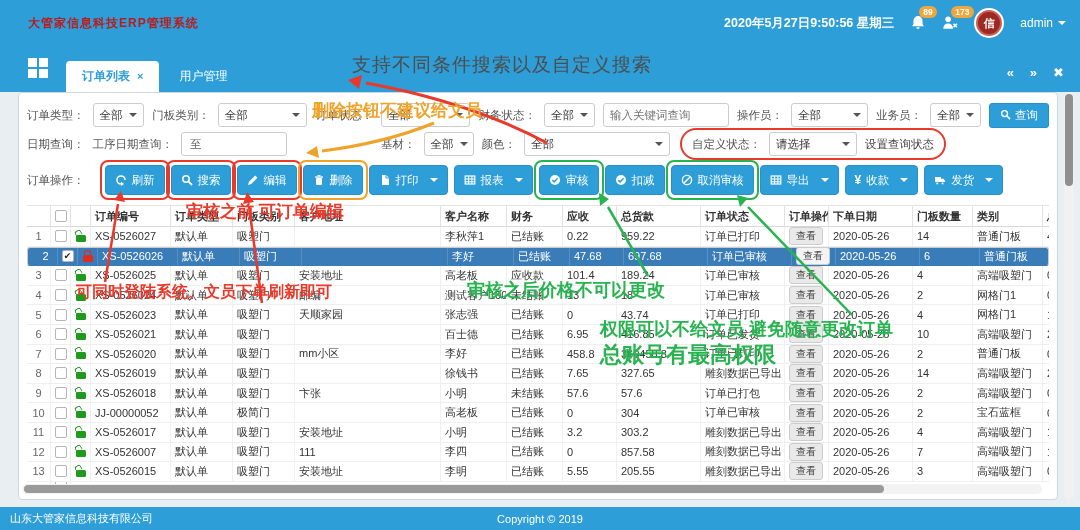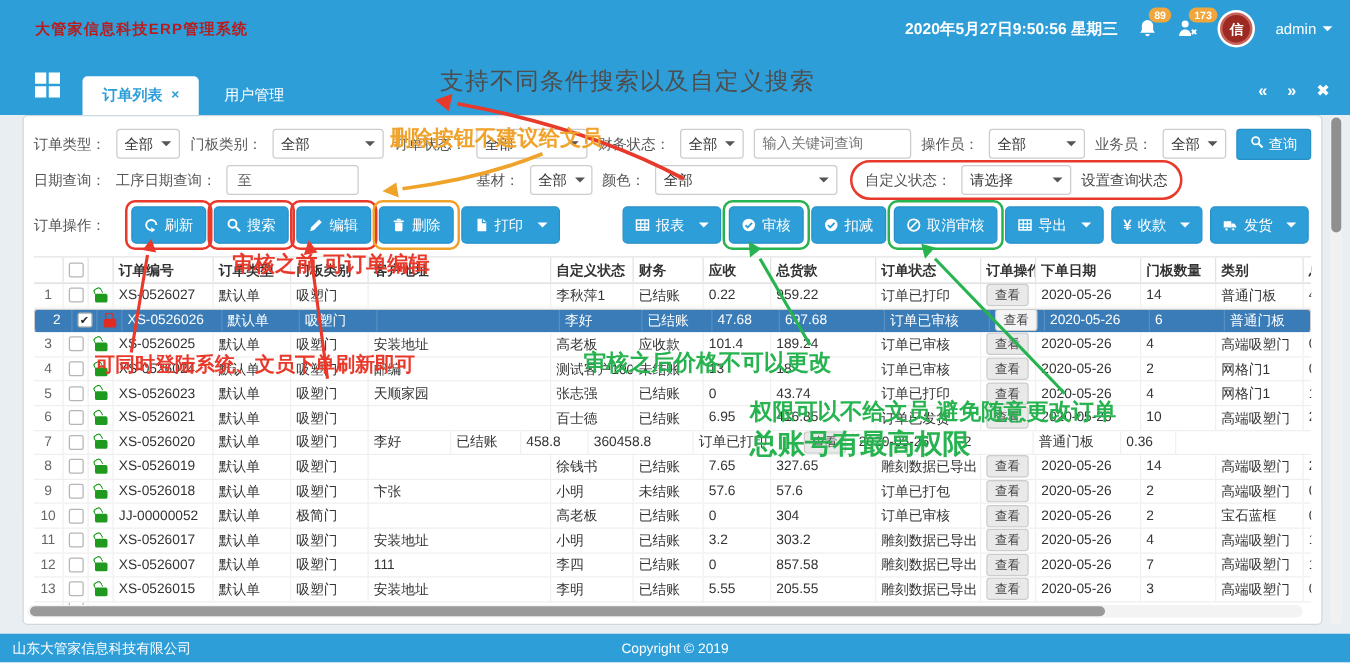--- a/index.html
+++ b/index.html
@@ -265,21 +265,21 @@
         <button class="tbtn" style="min-width: 66px;">
           <span>
             <svg viewBox="0 0 12 12">
               <path d="M3 1h4.2L10 3.8V11H3z" fill="#fff"></path>
               <path d="M7 1v3h3" fill="none" stroke="#2e9ed8" stroke-width="1"></path>
             </svg>
           </span>
           <span>打印</span>
           <span class="caret-d" style="border-top-color: rgb(255, 255, 255);"></span>
         </button>
-        <button class="tbtn" style="min-width: 70px; margin-left: 44px;">
+        <button class="tbtn" style="min-width: 70px;">
           <span>
             <svg viewBox="0 0 12 12">
               <rect x="1.2" y="2" width="9.6" height="8" fill="none" stroke="#fff" stroke-width="1.2"></rect>
               <line x1="1.2" y1="5" x2="10.8" y2="5" stroke="#fff" stroke-width="1"></line>
               <line x1="1.2" y1="7.8" x2="10.8" y2="7.8" stroke="#fff" stroke-width="1"></line>
               <line x1="4.6" y1="2" x2="4.6" y2="10" stroke="#fff" stroke-width="1"></line>
               <line x1="7.9" y1="2" x2="7.9" y2="10" stroke="#fff" stroke-width="1"></line>
             </svg>
           </span>
           <span>报表</span>
@@ -349,21 +349,21 @@
       <div class="tr head">
         <div class="td center" style="width: 24px;"></div>
         <div class="td center" style="width: 20px;">
           <span class="cb"></span>
         </div>
         <div class="td center" style="width: 20px;"></div>
         <div class="td" style="width: 80px;">订单编号</div>
         <div class="td" style="width: 62px;">订单类型</div>
         <div class="td" style="width: 62px;">门板类别</div>
         <div class="td" style="width: 146px;">客户地址</div>
-        <div class="td" style="width: 66px;">自定义状态</div>
+        <div class="td" style="width: 66px;">客户名称</div>
         <div class="td" style="width: 56px;">财务</div>
         <div class="td" style="width: 54px;">应收</div>
         <div class="td" style="width: 84px;">总货款</div>
         <div class="td" style="width: 84px;">订单状态</div>
         <div class="td" style="width: 44px;">订单操作</div>
         <div class="td" style="width: 84px;">下单日期</div>
         <div class="td" style="width: 60px;">门板数量</div>
         <div class="td" style="width: 70px;">类别</div>
         <div class="td" style="width: 44px;">总面</div>
       </div>
@@ -520,20 +520,21 @@
         <div class="td center num" style="width: 24px;">7</div>
         <div class="td center" style="width: 20px;">
           <span class="cb"></span>
         </div>
         <div class="td center" style="width: 20px;">
           <span class="lock open"></span>
         </div>
         <div class="td" style="width: 80px;">XS-0526020</div>
         <div class="td" style="width: 62px;">默认单</div>
         <div class="td" style="width: 62px;">吸塑门</div>
+        <div class="td" style="width: 146px;">mm小区</div>
         <div class="td" style="width: 66px;">李好</div>
         <div class="td" style="width: 56px;">已结账</div>
         <div class="td" style="width: 54px;">458.8</div>
         <div class="td" style="width: 84px;">360458.8</div>
         <div class="td" style="width: 84px;">订单已打印</div>
         <div class="td" style="width: 44px;">
           <button class="view-btn">查看</button>
         </div>
         <div class="td" style="width: 84px;">2020-05-26</div>
         <div class="td" style="width: 60px;">2</div>

